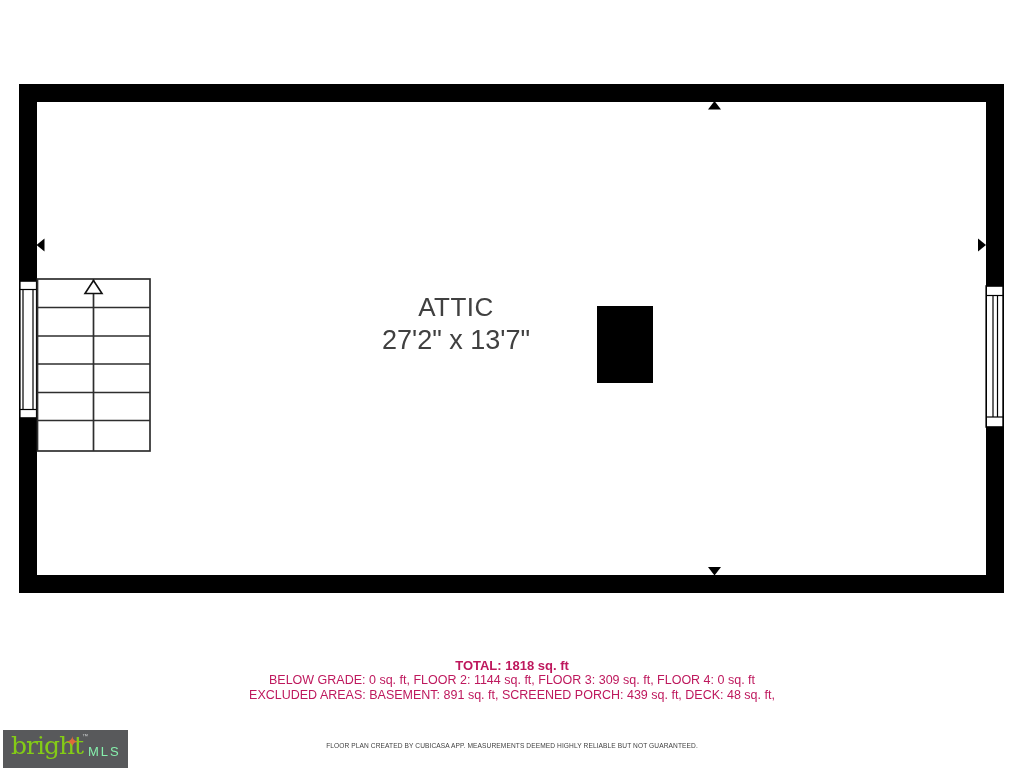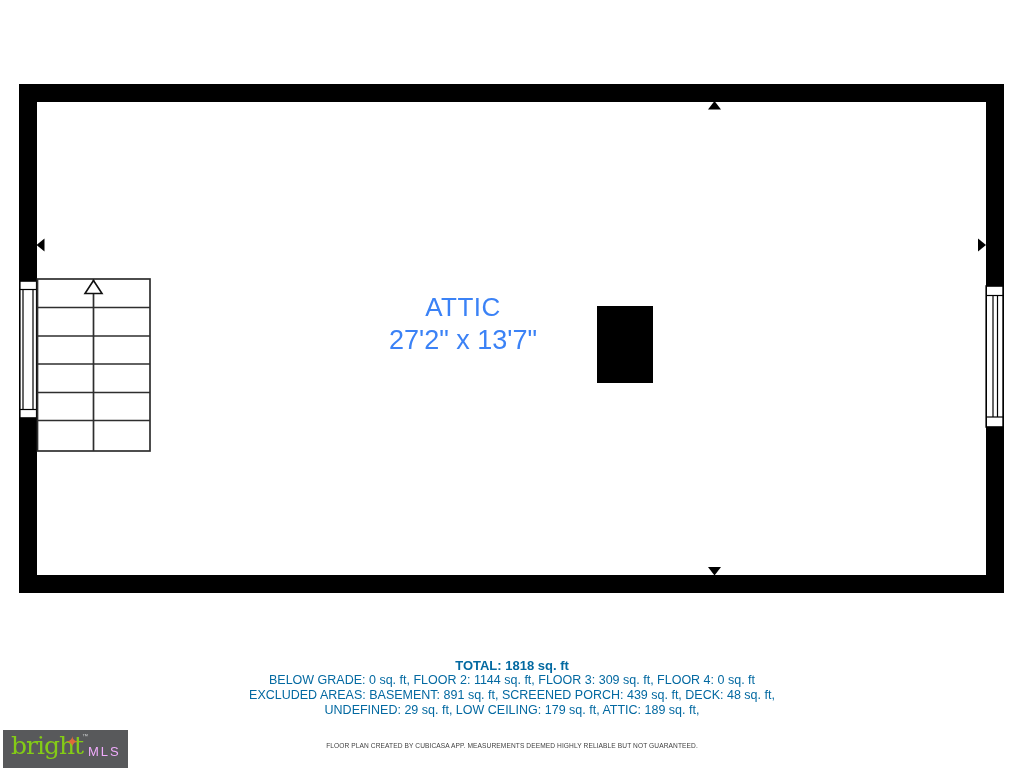--- a/index.html
+++ b/index.html
@@ -10,33 +10,33 @@
     overflow: hidden;
     position: relative;
   }
 
   
   #plan-svg { position: absolute; left: 0; top: 0; }
 
   
   .room-label {
     position: absolute;
-    left: 313px; width: 300px;
+    left: 306px; width: 300px;
     text-align: center;
-    color: #3b82f6;
+    color: #404040;
   }
   .room-name   { top: 292px; font-size: 26px; letter-spacing: 0.5px; font-weight: 400; }
   .room-dims   { top: 325px; font-size: 27px; font-weight: 400; }
 
   
   .summary {
     position: absolute;
     left: 0; top: 658px; width: 1024px;
     text-align: center;
-    color: #0369a1;
+    color: #be185d;
     font-size: 12.5px;
     line-height: 15px;
   }
   .summary .total { font-weight: 700; font-size: 13px; }
 
   .disclaimer {
     position: absolute;
     left: 0; top: 742px; width: 1024px;
     text-align: center;
     font-size: 6.6px;
@@ -66,21 +66,21 @@
   }
   .logo-tm {
     position: absolute; left: 79px; top: 3px;
     font-size: 6px;
     color: #cdcfd0;
   }
   .logo-suffix {
     position: absolute; left: 85px; top: 14px;
     font-size: 13px;
     letter-spacing: 2px;
-    color: #f0abfc;
+    color: #86efac;
   }
 </style>
 </head>
 <body>
 
 <svg id="plan-svg" width="1024" height="640" viewBox="0 0 1024 640">
 
   <path d="M19 84 H1004 V593 H19 Z M37 102 H986 V575 H37 Z" fill="#000000" fill-rule="evenodd"></path>
 
   <g>
@@ -118,21 +118,20 @@
   <polygon points="978,238.5 978,251.5 986,245" fill="#000000"></polygon>
 </svg>
 
 <div class="room-label room-name">ATTIC</div>
 <div class="room-label room-dims">27'2" x 13'7"</div>
 
 <div class="summary">
   <div class="total">TOTAL: 1818 sq. ft</div>
   <div>BELOW GRADE: 0 sq. ft, FLOOR 2: 1144 sq. ft, FLOOR 3: 309 sq. ft, FLOOR 4: 0 sq. ft</div>
   <div>EXCLUDED AREAS: BASEMENT: 891 sq. ft, SCREENED PORCH: 439 sq. ft, DECK: 48 sq. ft,</div>
-  <div>UNDEFINED: 29 sq. ft, LOW CEILING: 179 sq. ft, ATTIC: 189 sq. ft,</div>
 </div>
 
 <div class="disclaimer">FLOOR PLAN CREATED BY CUBICASA APP. MEASUREMENTS DEEMED HIGHLY RELIABLE BUT NOT GUARANTEED.</div>
 
 <div class="logo-box">
   <span class="logo-brand">bright</span>
   <span class="logo-star">✦</span>
   <span class="logo-tm">™</span>
   <span class="logo-suffix">MLS</span>
 </div>

